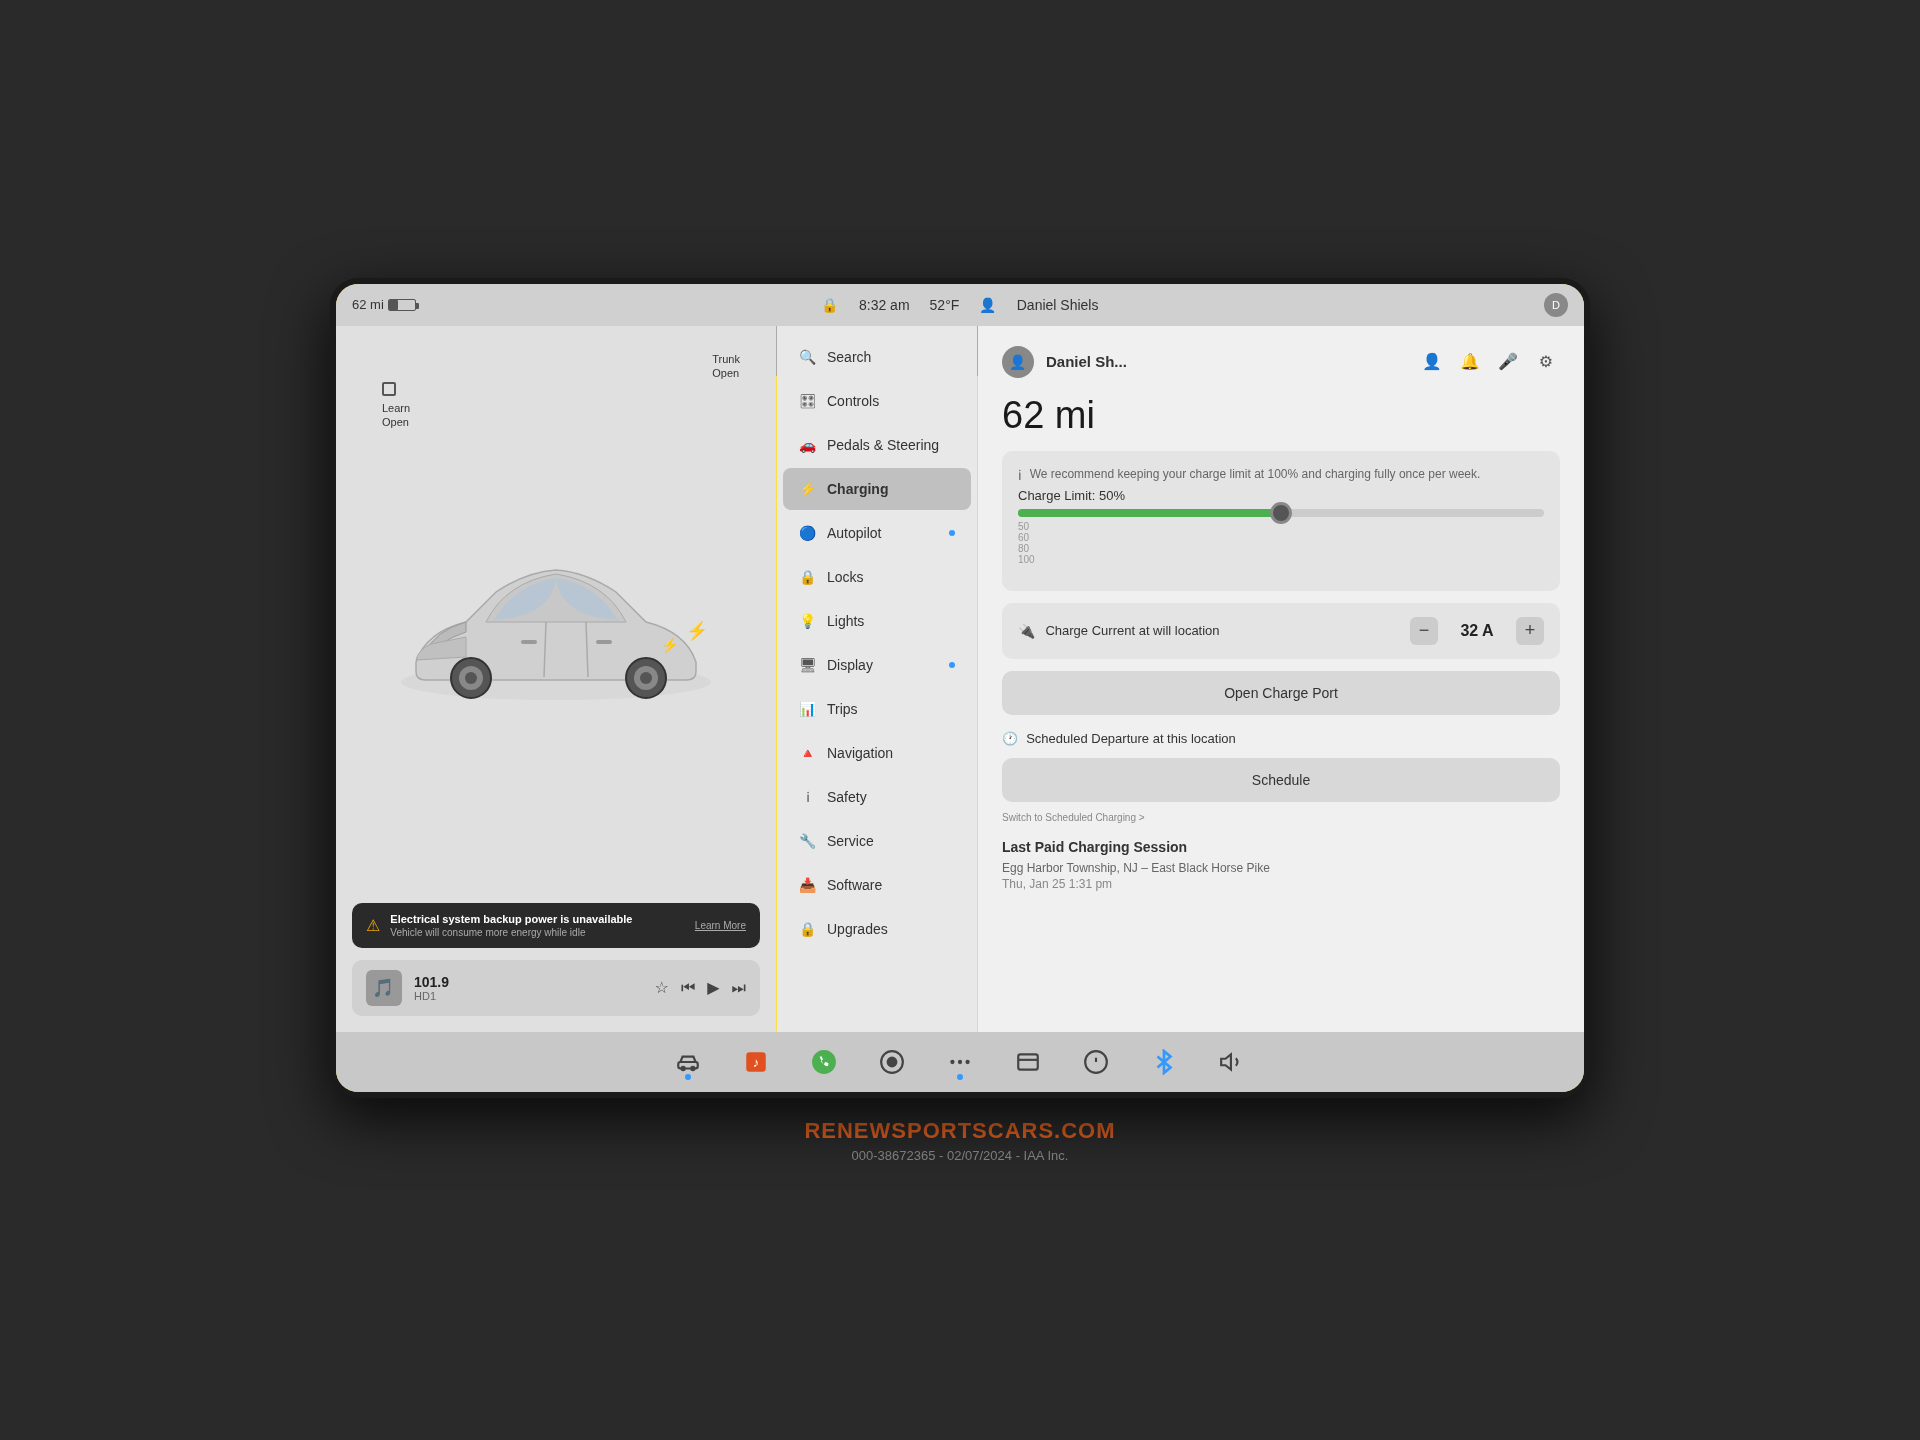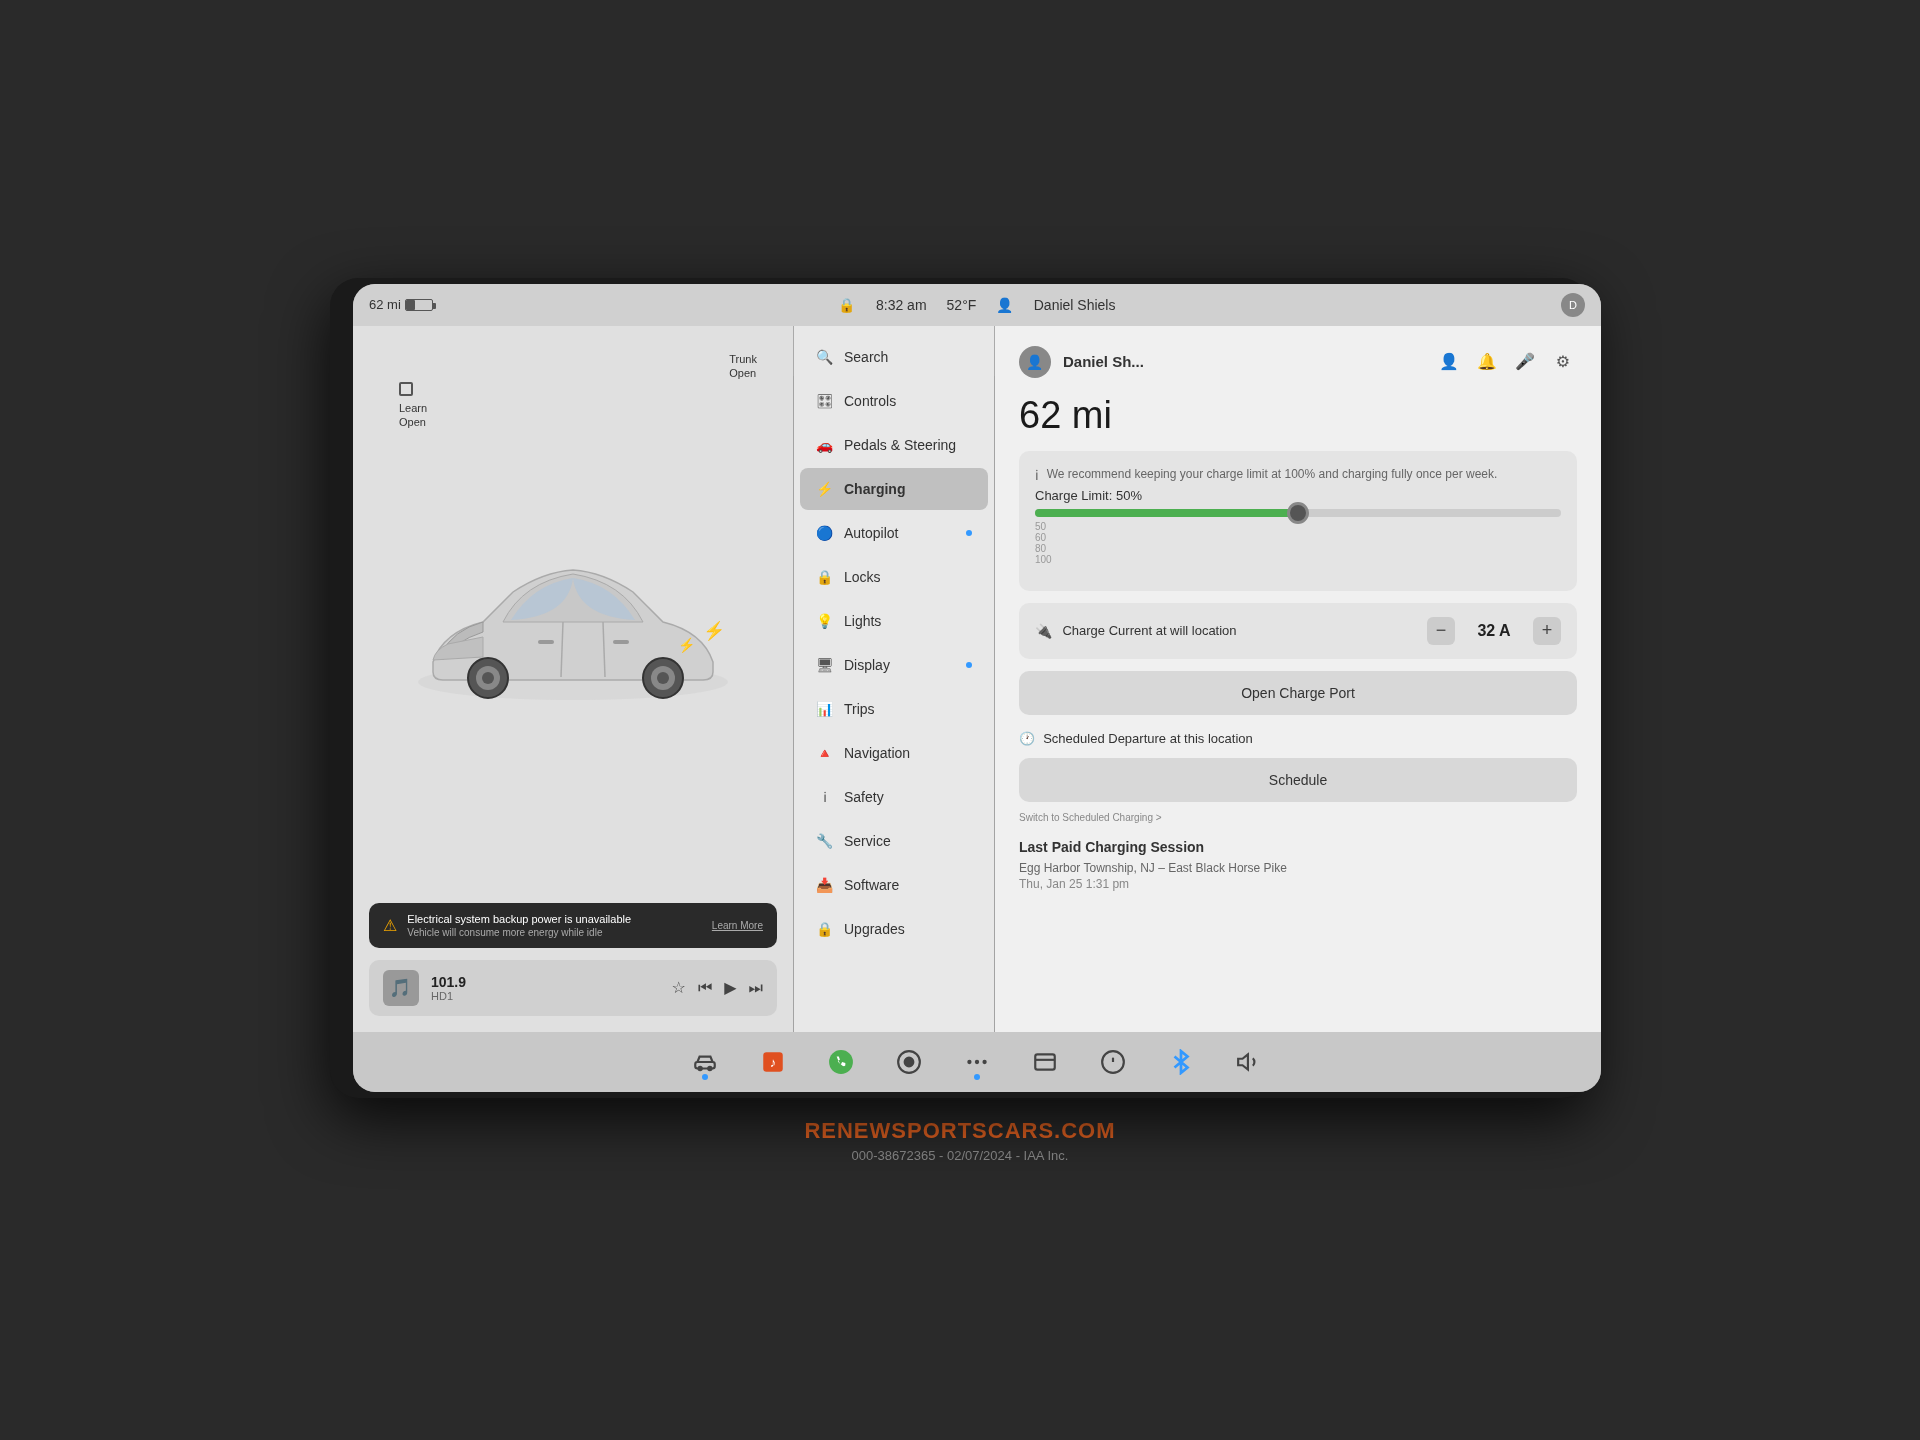--- a/index.html
+++ b/index.html
@@ -21,26 +21,25 @@
       background: #1a1a1a;
       border-radius: 28px;
       padding: 6px;
       box-shadow: 0 20px 60px rgba(0,0,0,0.8);
       position: relative;
     }
 
     .screen {
       width: 100%;
       height: 100%;
-      background: #a3a3a3;
+      background: #fde047;
       border-radius: 22px;
       overflow: hidden;
       display: flex;
       flex-direction: column;
-      margin-left: 17px;
     }
 
     
     .status-bar {
       height: 42px;
       background: #d0d0d0;
       display: flex;
       align-items: center;
       padding: 0 16px;
       gap: 12px;
@@ -177,21 +176,21 @@
       font-size: 11px;
     }
 
     .alert-icon {
       font-size: 16px;
       color: #f0a500;
       flex-shrink: 0;
     }
 
     .alert-text { flex: 1; }
-    .alert-title { font-weight: 400; font-size: 11px; margin-bottom: 2px; }
+    .alert-title { font-weight: 700; font-size: 11px; margin-bottom: 2px; }
     .alert-subtitle { font-size: 10px; color: #aaa; }
 
     .learn-more {
       font-size: 10px;
       color: #aaa;
       text-decoration: underline;
       cursor: pointer;
       flex-shrink: 0;
       text-align: right;
     }

